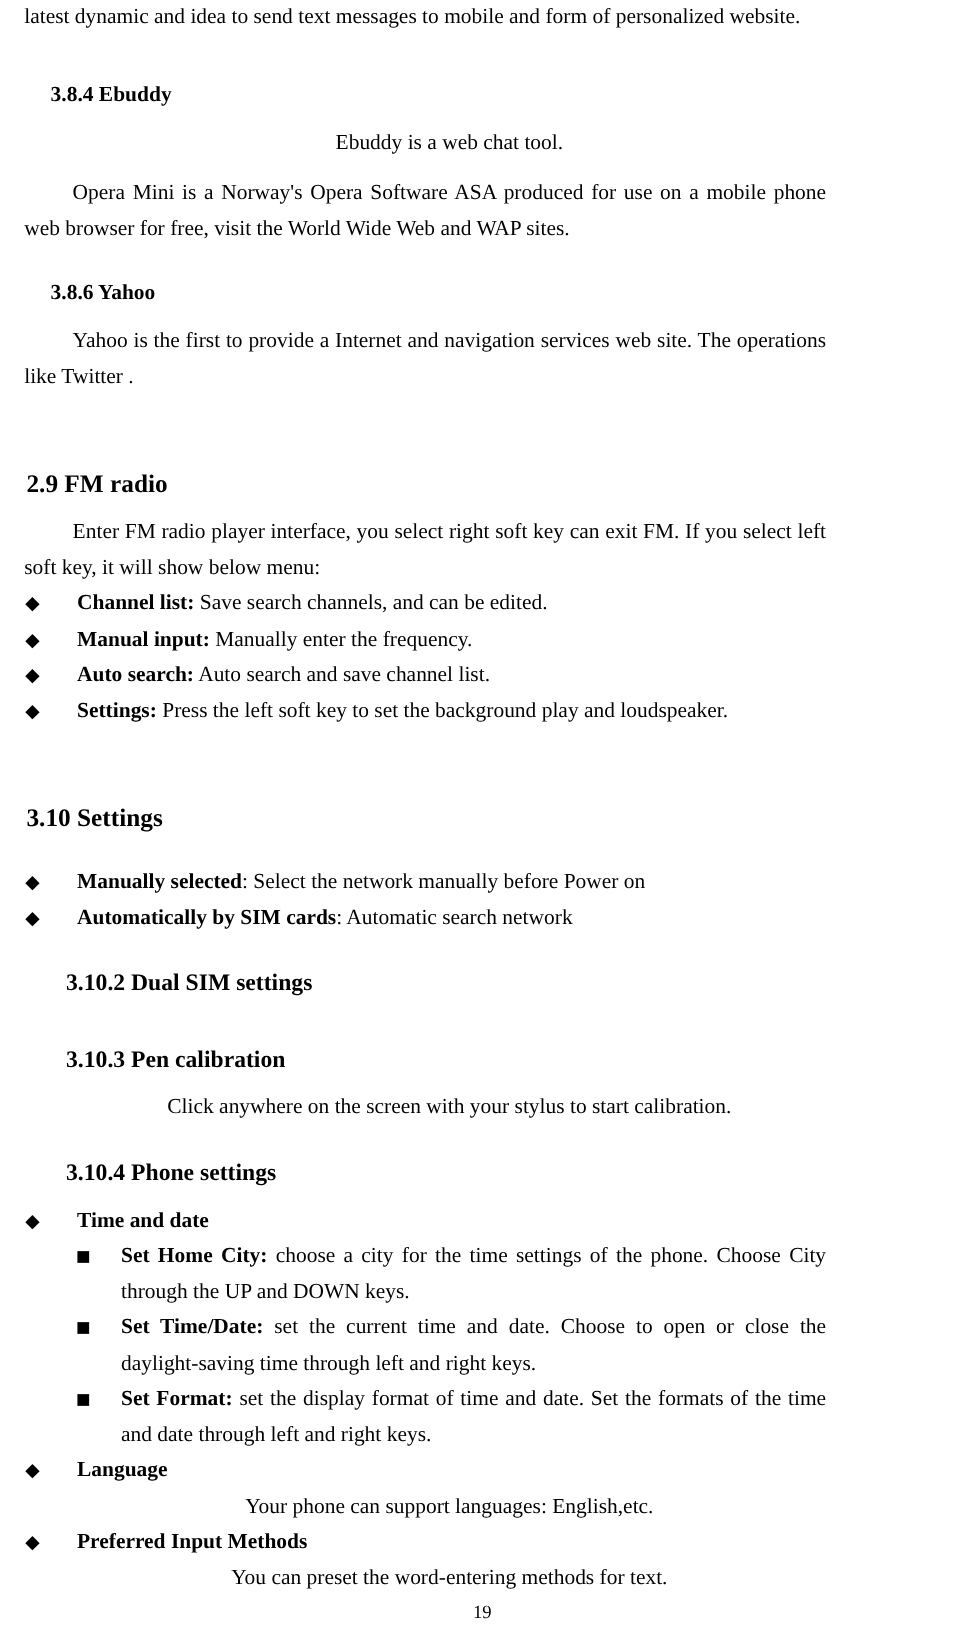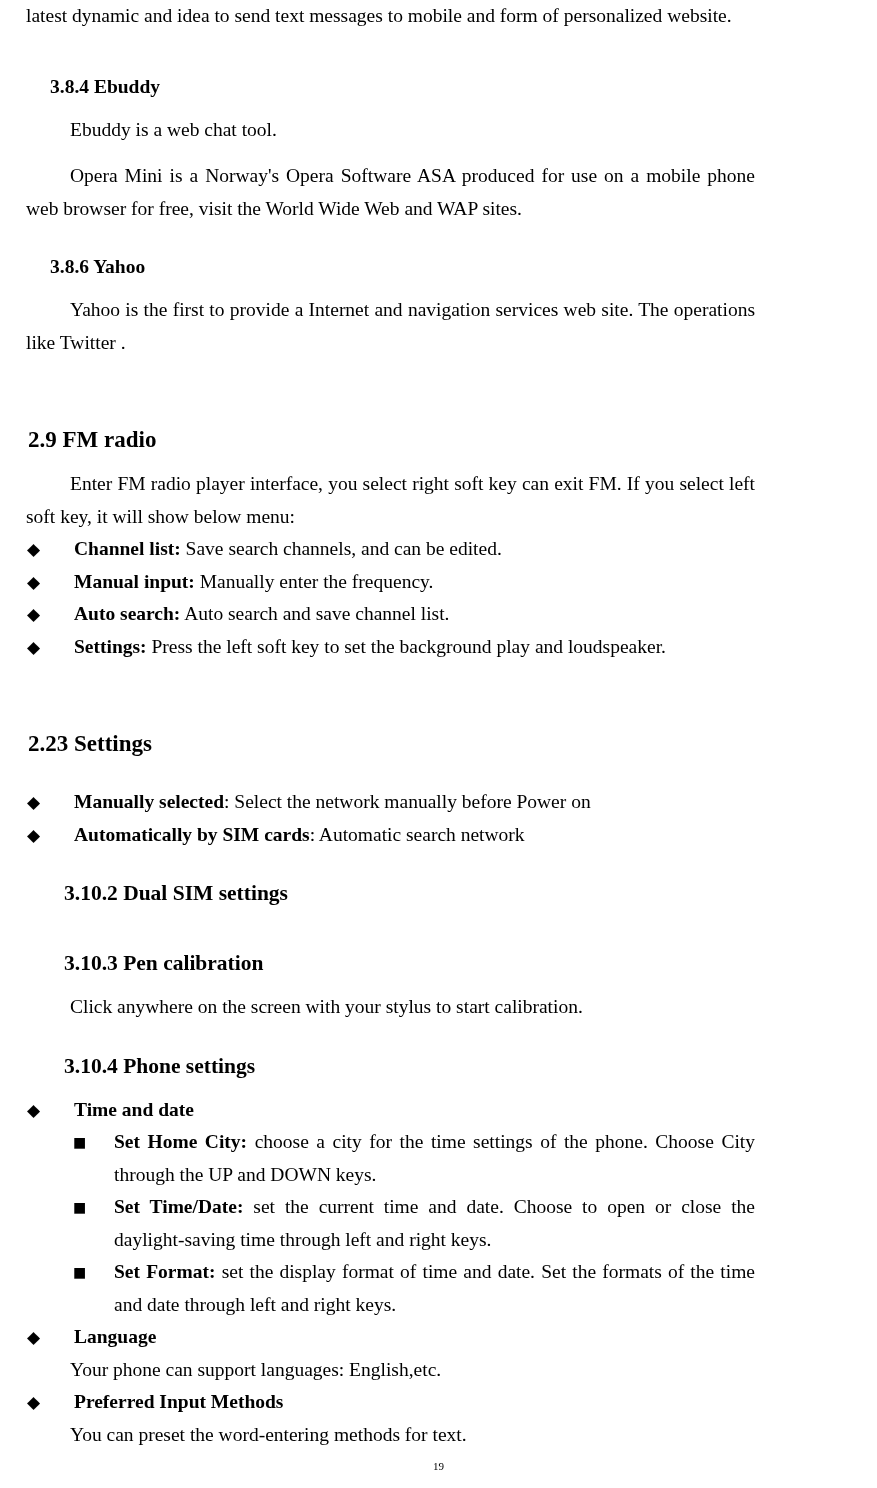--- a/index.html
+++ b/index.html
@@ -15,44 +15,45 @@
     position: relative;
     width: 877px;
     height: 1488px;
     background: #ffffff;
     box-sizing: border-box;
     padding: 0;
     overflow: hidden;
   }
   .content {
     position: absolute;
-    left: 16px;
+    left: 0;
     top: 0;
     width: 741px;
+    padding-left: 12px;
   }
 
   
   p {
     margin: 0;
     font-size: 19.5px;
     line-height: 32.5px;
     text-align: justify;
     text-justify: inter-word;
   }
 
   .body-para {
     margin-left: 10px;
     margin-right: 2px;
   }
   .body-para.indent-first {
     text-indent: 44px;
   }
   .body-para.narrow {
     margin-left: 54px;
-    text-align: left;
+    text-align: center;
   }
 
   
   h1, h2, h3 {
     margin: 12px;
     font-weight: bold;
     font-family: "Liberation Serif", "DejaVu Serif", serif;
   }
   .h-major {           
     font-size: 23px;
@@ -114,21 +115,21 @@
   .gap-sm { height: 14px; }
   .gap-md { height: 26px; }
   .gap-xl { height: 52px; }
 
   .page-number {
     position: absolute;
     left: 0;
     right: 0;
     top: 1455px;
     text-align: center;
-    font-size: 11px;
+    font-size: 17px;
     font-weight: normal;
     line-height: 22px;
   }
 </style>
 </head>
 <body>
 
 <div class="page">
   <div class="content">
 
@@ -163,21 +164,21 @@
       <li class="bullet-diamond">
         <span class="bullet-mark">◆</span><span class="lbl">Auto search:</span><span> Auto search and save channel list.</span>
       </li>
       <li class="bullet-diamond">
         <span class="bullet-mark">◆</span><span class="lbl">Settings:</span><span> Press the left soft key to set the background play and loudspeaker.</span>
       </li>
     </ul>
 
     <div class="gap-xl"></div>
 
-    <h1 class="h-major">2.23 Settings</h1>
+    <h1 class="h-major">3.10 Settings</h1>
 
     <div class="gap-sm"></div>
 
     <ul>
       <li class="bullet-diamond">
         <span class="bullet-mark">◆</span><span class="lbl">Manually selected</span><span>: Select the network manually before Power on</span>
       </li>
       <li class="bullet-diamond">
         <span class="bullet-mark">◆</span><span class="lbl">Automatically by SIM cards</span><span>: Automatic search network</span>
       </li>

